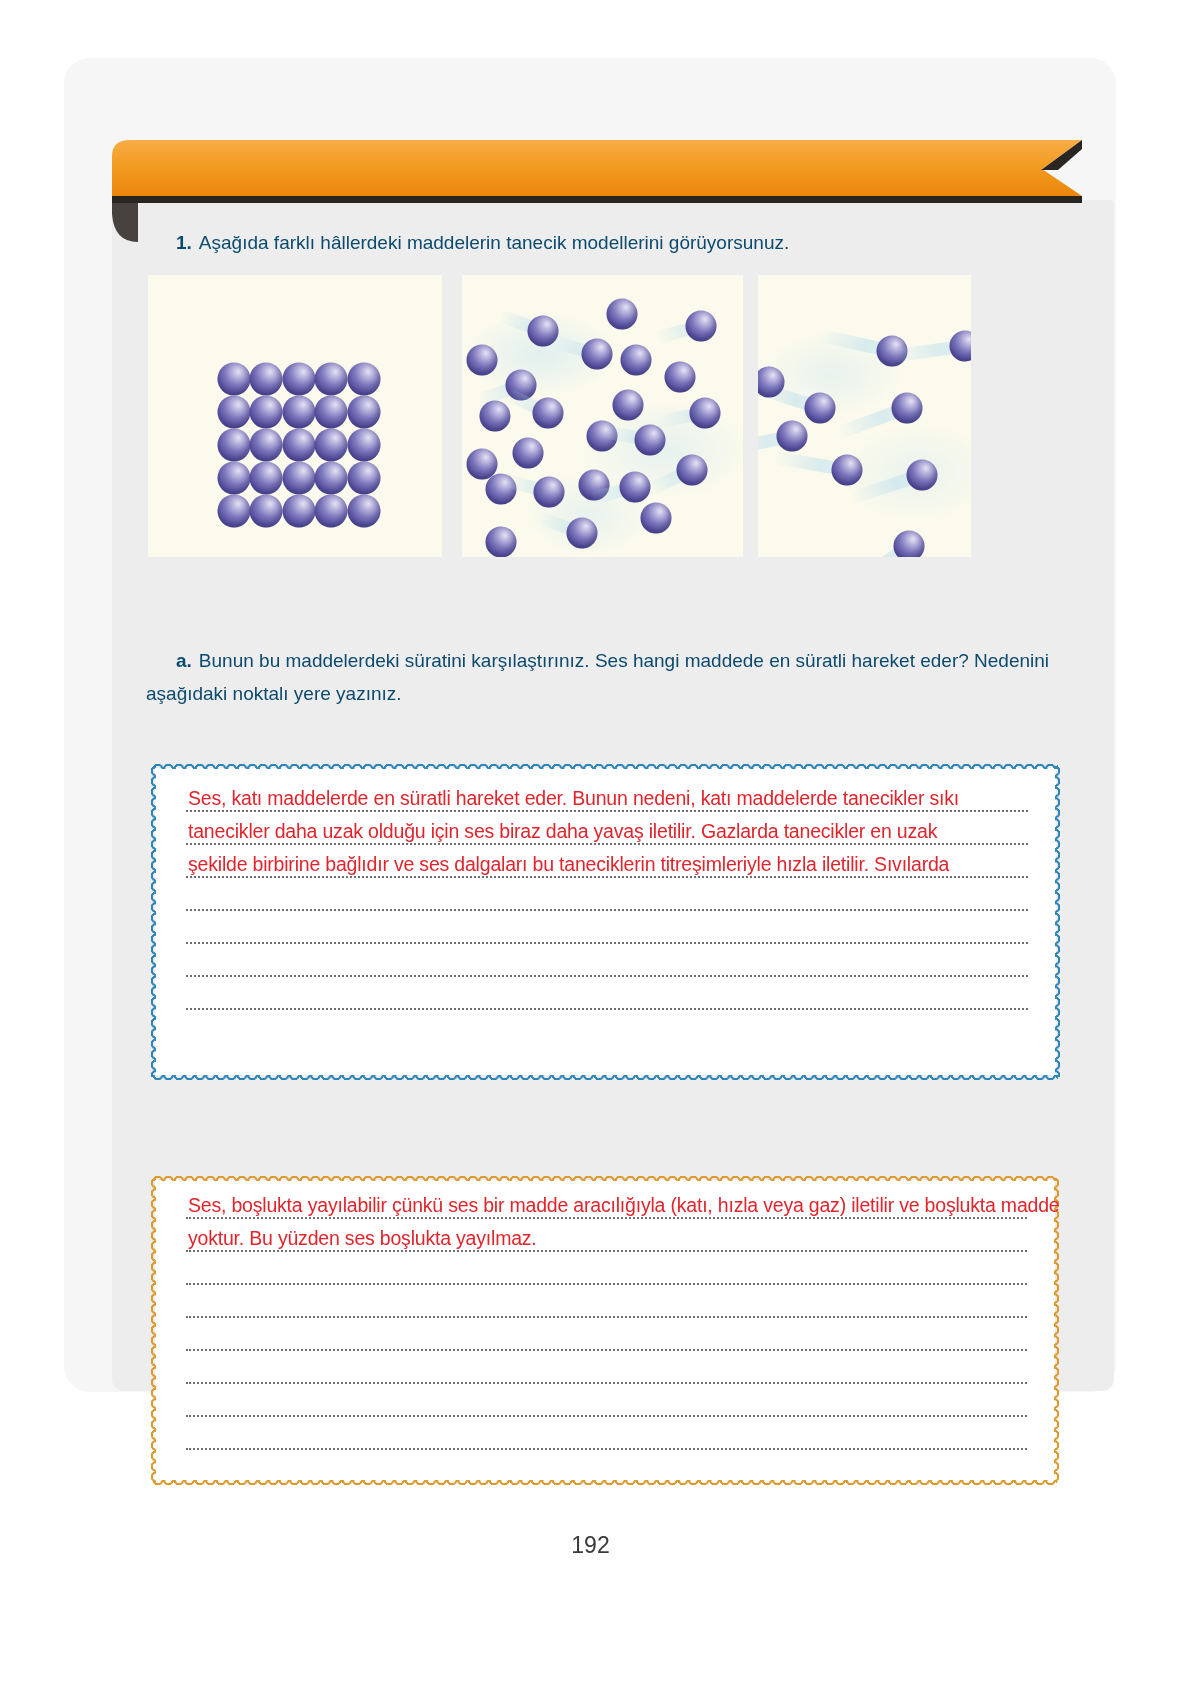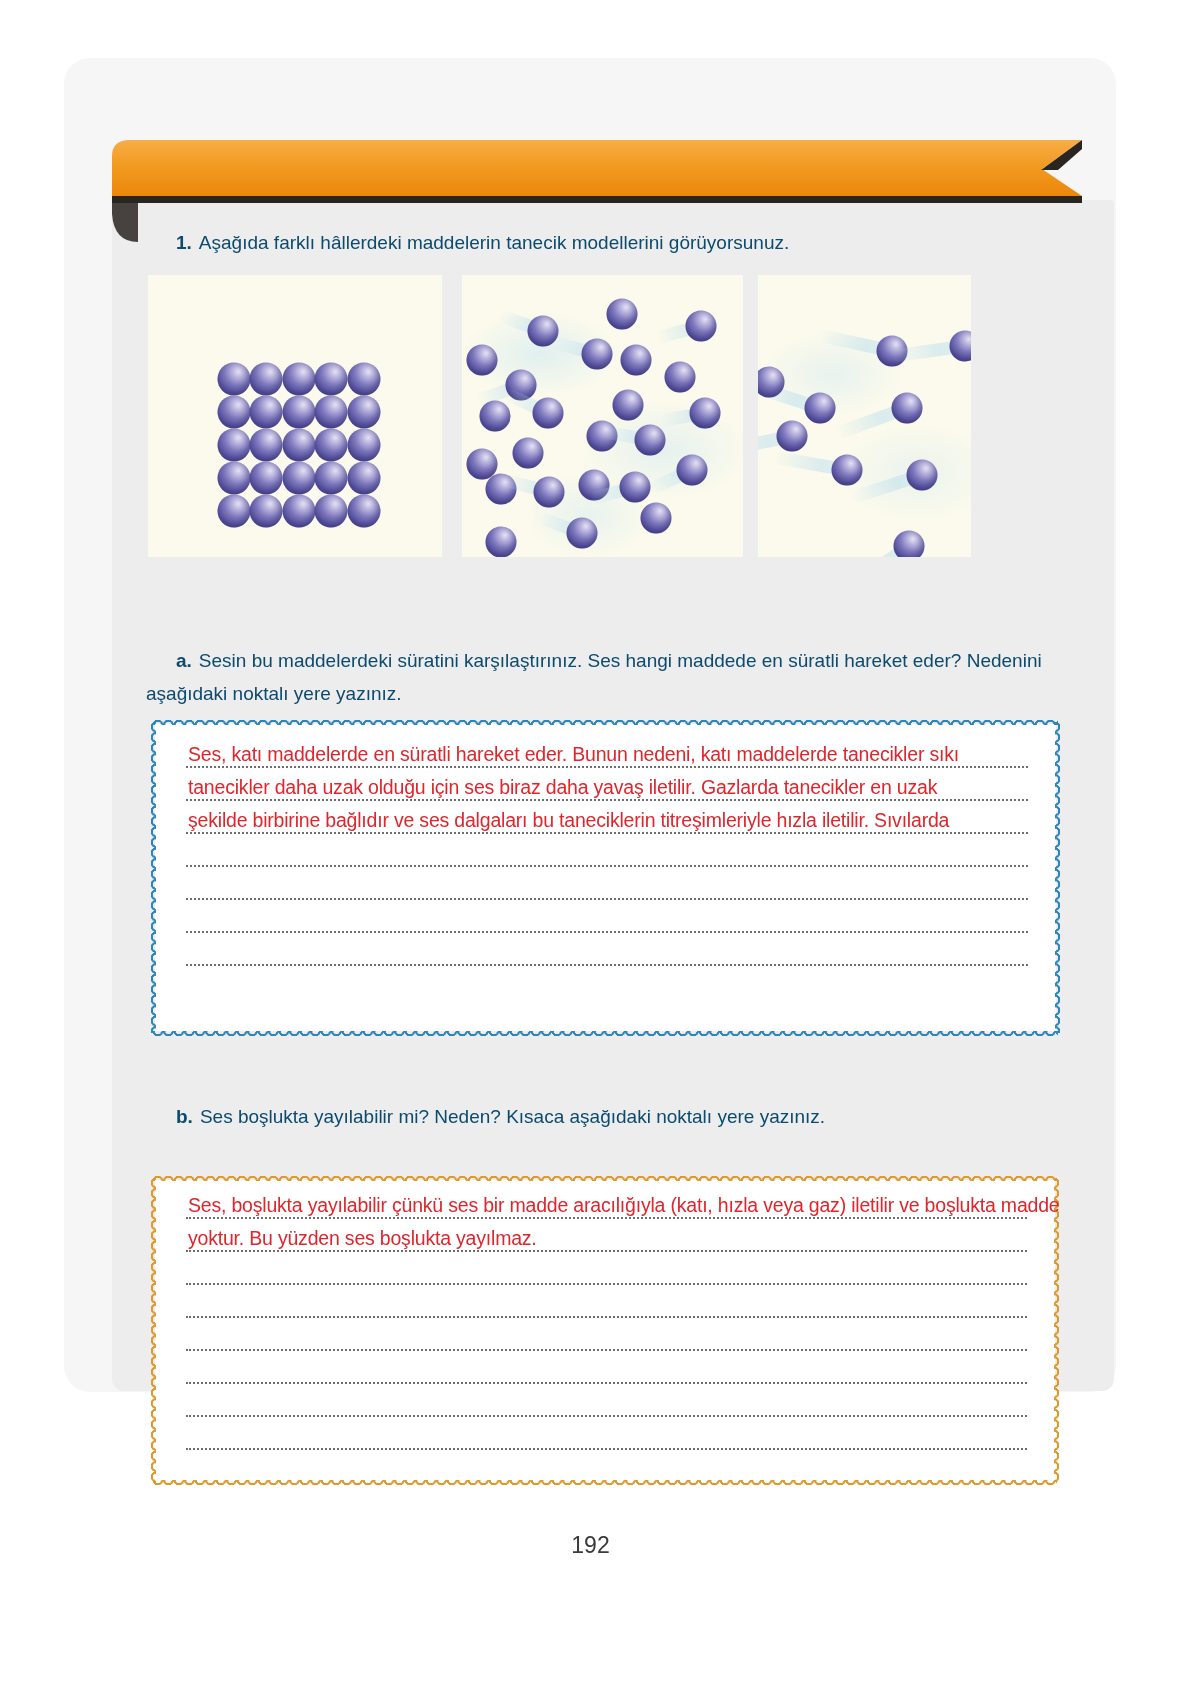--- a/index.html
+++ b/index.html
@@ -46,21 +46,21 @@
     background: linear-gradient(90deg, rgba(186,222,238,0) 0%, rgba(186,222,238,.8) 65%, rgba(206,233,244,.9) 100%);
     transform-origin:100% 50%; }
   .panel-sivi .ptrail { width:46px; opacity:.5; }
   .panel-gaz  .ptrail { width:74px; opacity:.65; }
   .flabels { position:absolute; left:148px; top:567px; width:823px; height:28px; }
   .flabel { position:absolute; transform:translateX(-50%); font-size:20px; letter-spacing:.6px; color:#383838; }
   .flabel.l1 { left:147px; } .flabel.l2 { left:454px; } .flabel.l3 { left:716px; }
 
   
   .wavy { position:absolute; left:155px; background:#ffffff; }
-  .boxa { top:724px;  width:901px; height:307px; --bc:#2e86b8; }
+  .boxa { top:768px;  width:901px; height:307px; --bc:#2e86b8; }
   .boxb { top:1180px; width:900px; height:300px; --bc:#dd9a2e; }
   .we { position:absolute; pointer-events:none; }
   .we-t { left:-2px; right:-2px; top:-6px; height:7px;
     background:radial-gradient(circle at 5px 7px, transparent 3.2px, var(--bc) 3.4px, var(--bc) 5.2px, transparent 5.5px);
     background-size:10.5px 7px; background-repeat:repeat-x; }
   .we-b { left:-2px; right:-2px; top:100%; height:7px;
     background:radial-gradient(circle at 5px 0px, transparent 3.2px, var(--bc) 3.4px, var(--bc) 5.2px, transparent 5.5px);
     background-size:10.5px 7px; background-repeat:repeat-x; }
   .we-l { left:-6px; top:-2px; bottom:-2px; width:7px;
     background:radial-gradient(circle at 7px 5px, transparent 3.2px, var(--bc) 3.4px, var(--bc) 5.2px, transparent 5.5px);
@@ -182,21 +182,21 @@
         <div class="sphere" style="left: 77%; top: 71%;"></div>
         <div class="ptrail" style="left: 71%; top: 96%; transform: translate(-100%, -50%) rotate(-35deg);"></div>
         <div class="sphere" style="left: 71%; top: 96%;"></div>
         <div class="ptrail" style="left: 5%; top: 38%; transform: translate(-100%, -50%) rotate(22deg);"></div>
         <div class="sphere" style="left: 5%; top: 38%;"></div>
         <div class="ptrail" style="left: 16%; top: 57%; transform: translate(-100%, -50%) rotate(-12deg);"></div>
         <div class="sphere" style="left: 16%; top: 57%;"></div>
       </div>
   </div>
 
-  <p class="q qa"><b>a.</b><span>Sesin bu maddelerdeki süratini karşılaştırınız. Ses hangi maddede en süratli hareket eder? Nedenini aşağıdaki noktalı yere yazınız.</span></p>
+  <p class="q qa"><b>a.</b><span>Bunun bu maddelerdeki süratini karşılaştırınız. Ses hangi maddede en süratli hareket eder? Nedenini aşağıdaki noktalı yere yazınız.</span></p>
 
   <div class="wavy boxa">
     <div class="we we-t"></div>
     <div class="we we-b"></div>
     <div class="we we-l"></div>
     <div class="we we-r"></div>
     <div class="lines">
       <div class="answer-line">
           <span class="atext">Ses, katı maddelerde en süratli hareket eder. Bunun nedeni, katı maddelerde tanecikler sıkı</span>
         </div>
@@ -214,21 +214,20 @@
         </div>
       <div class="answer-line">
           <span class="atext"></span>
         </div>
       <div class="answer-line">
           <span class="atext"></span>
         </div>
     </div>
   </div>
 
-  <p class="q qb"><b>b.</b><span>Ses boşlukta yayılabilir mi? Neden? Kısaca aşağıdaki noktalı yere yazınız.</span></p>
 
   <div class="wavy boxb">
     <div class="we we-t"></div>
     <div class="we we-b"></div>
     <div class="we we-l"></div>
     <div class="we we-r"></div>
     <div class="lines">
       <div class="answer-line">
           <span class="atext">Ses, boşlukta yayılabilir çünkü ses bir madde aracılığıyla (katı, hızla veya gaz) iletilir ve boşlukta madde</span>
         </div>

